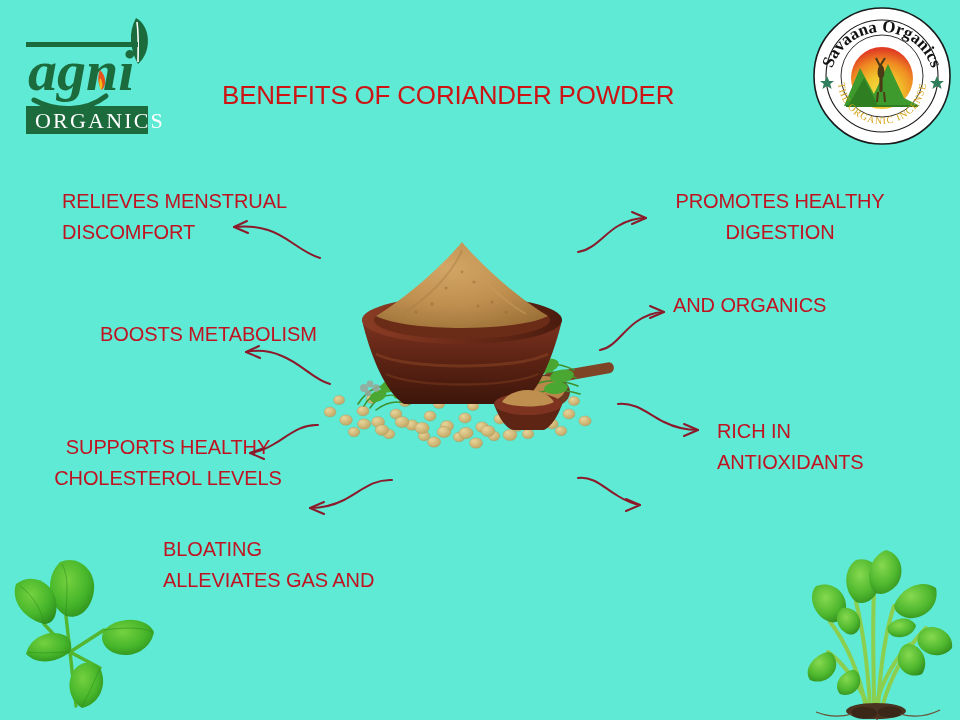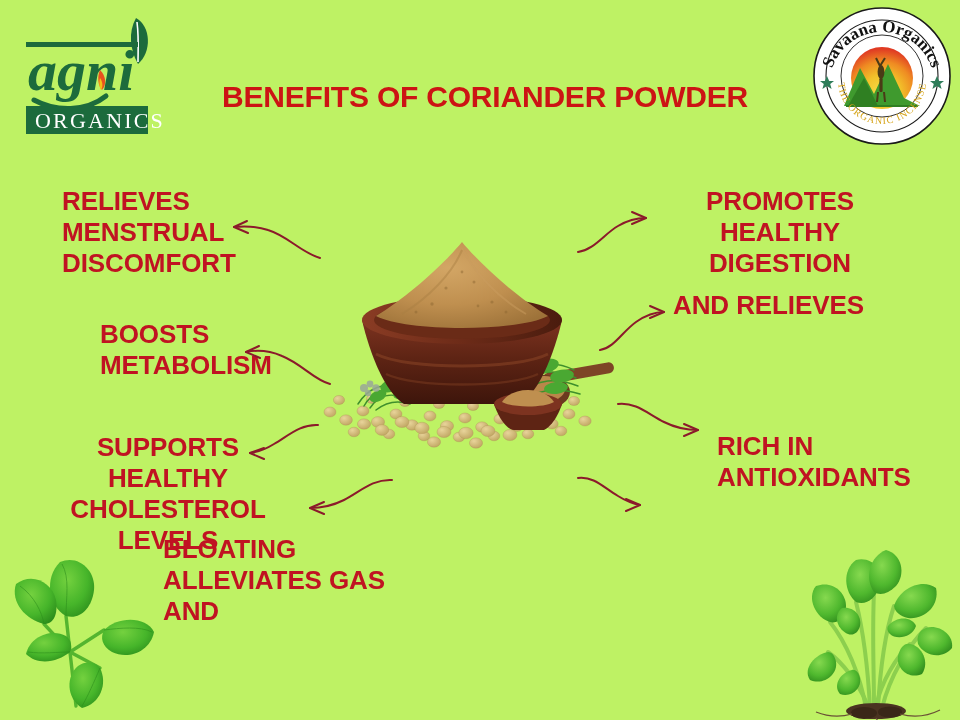--- a/index.html
+++ b/index.html
@@ -4,42 +4,42 @@
 <style>
   html, body {
     margin: 0;
     padding: 0;
     background: #ffffff;
   }
   #canvas {
     position: relative;
     width: 960px;
     height: 720px;
-    background: #bef264;
+    background: #5eead4;
     overflow: hidden;
     font-family: "Liberation Sans", sans-serif;
   }
 
   
   .title {
     position: absolute;
     left: 222px;
     top: 80px;
-    font-size: 30px;
-    font-weight: bold;
+    font-size: 26px;
+    font-weight: normal;
     color: #cc1414;
     letter-spacing: -0.2px;
     white-space: nowrap;
   }
 
   
   .benefit {
     position: absolute;
-    font-size: 26px;
-    font-weight: bold;
+    font-size: 20px;
+    font-weight: normal;
     color: #c01322;
     line-height: 31px;
     letter-spacing: -0.1px;
   }
 
   
   .arrows {
     position: absolute;
     left: 0;
     top: 0;
@@ -396,24 +396,24 @@
     <div>BLOATING</div>
     <div>ALLEVIATES GAS AND</div>
   </div>
 
   <div class="benefit" style="left:655px; top:186px; width:250px;text-align:center;">
     <div>PROMOTES HEALTHY</div>
     <div>DIGESTION</div>
   </div>
 
   <div class="benefit" style="left:673px; top:290px; width:250px;">
-    <div>AND RELIEVES</div>
-  </div>
-
-  <div class="benefit" style="left:717px; top:431px; width:230px;">
+    <div>AND ORGANICS</div>
+  </div>
+
+  <div class="benefit" style="left:717px; top:416px; width:230px;">
     <div>RICH IN</div>
     <div>ANTIOXIDANTS</div>
   </div>
 
 
   <svg class="arrows" viewBox="0 0 960 720">
     <g fill="none" stroke="#8b1a2b" stroke-width="2" stroke-linecap="round">
 
       <path d="M320 258 C300 252 288 236 268 230 C256 226 244 226 234 227"></path>
       <path d="M234 227 L247 221 M234 227 L248 233"></path>

